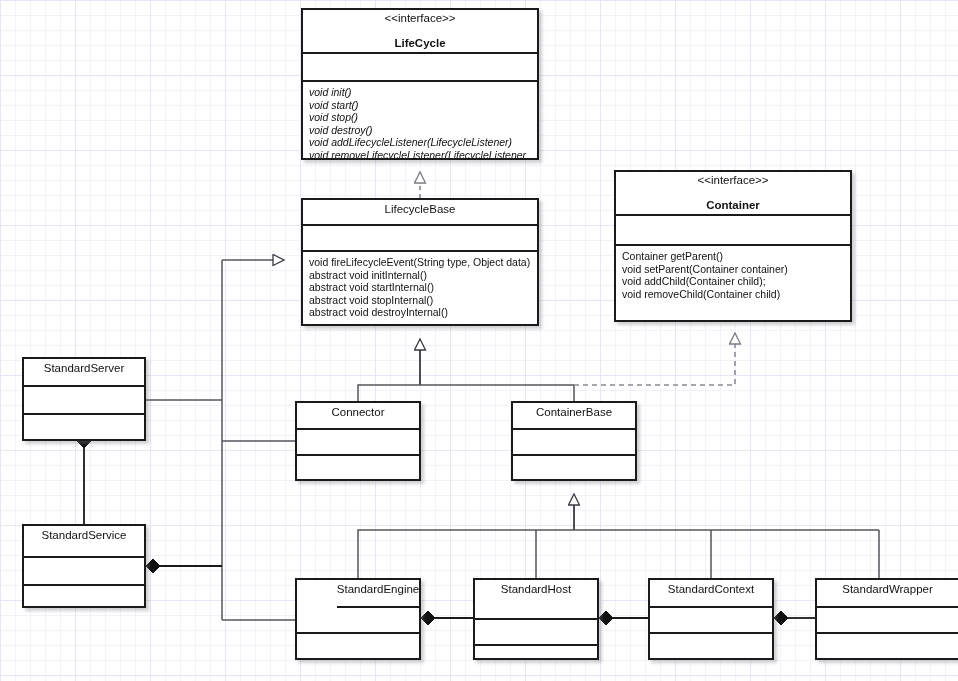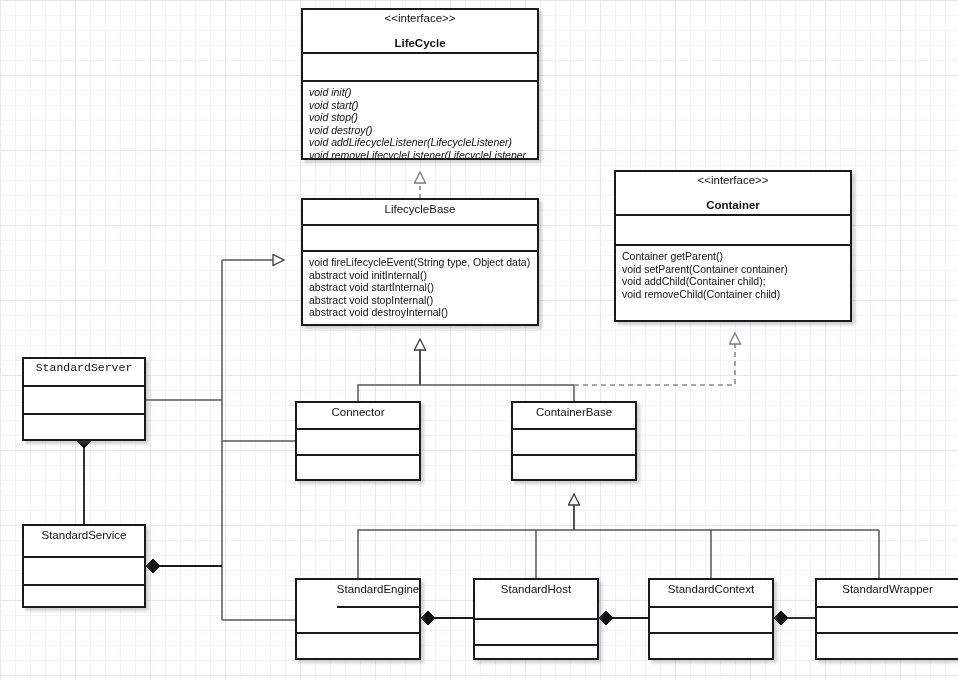--- a/index.html
+++ b/index.html
@@ -182,21 +182,21 @@
         </div>
         <div class="sec sec-attrs" style="height: 30px;"></div>
         <div class="sec sec-ops" style="height: 74px;">
           <div class="oprow"> Container getParent()</div>
           <div class="oprow">void setParent(Container container)</div>
           <div class="oprow">void addChild(Container child);</div>
           <div class="oprow">void removeChild(Container child)</div>
         </div>
       </div>
       <div class="umlbox" style="left: 22px; top: 357px; width: 124px; height: 84px;">
-        <div class="sec sec-title" style="height: 28px; font-family: Liberation Mono, monospace;">
+        <div class="sec sec-title" style="height: 28px;">
           <div class="cname">StandardServer</div>
         </div>
         <div class="sec sec-attrs" style="height: 28px;"></div>
         <div class="sec sec-ops" style="height: 24px;"></div>
       </div>
       <div class="umlbox" style="left: 22px; top: 524px; width: 124px; height: 84px;">
         <div class="sec sec-title" style="height: 32px;">
           <div class="cname">StandardService</div>
         </div>
         <div class="sec sec-attrs" style="height: 28px;"></div>

